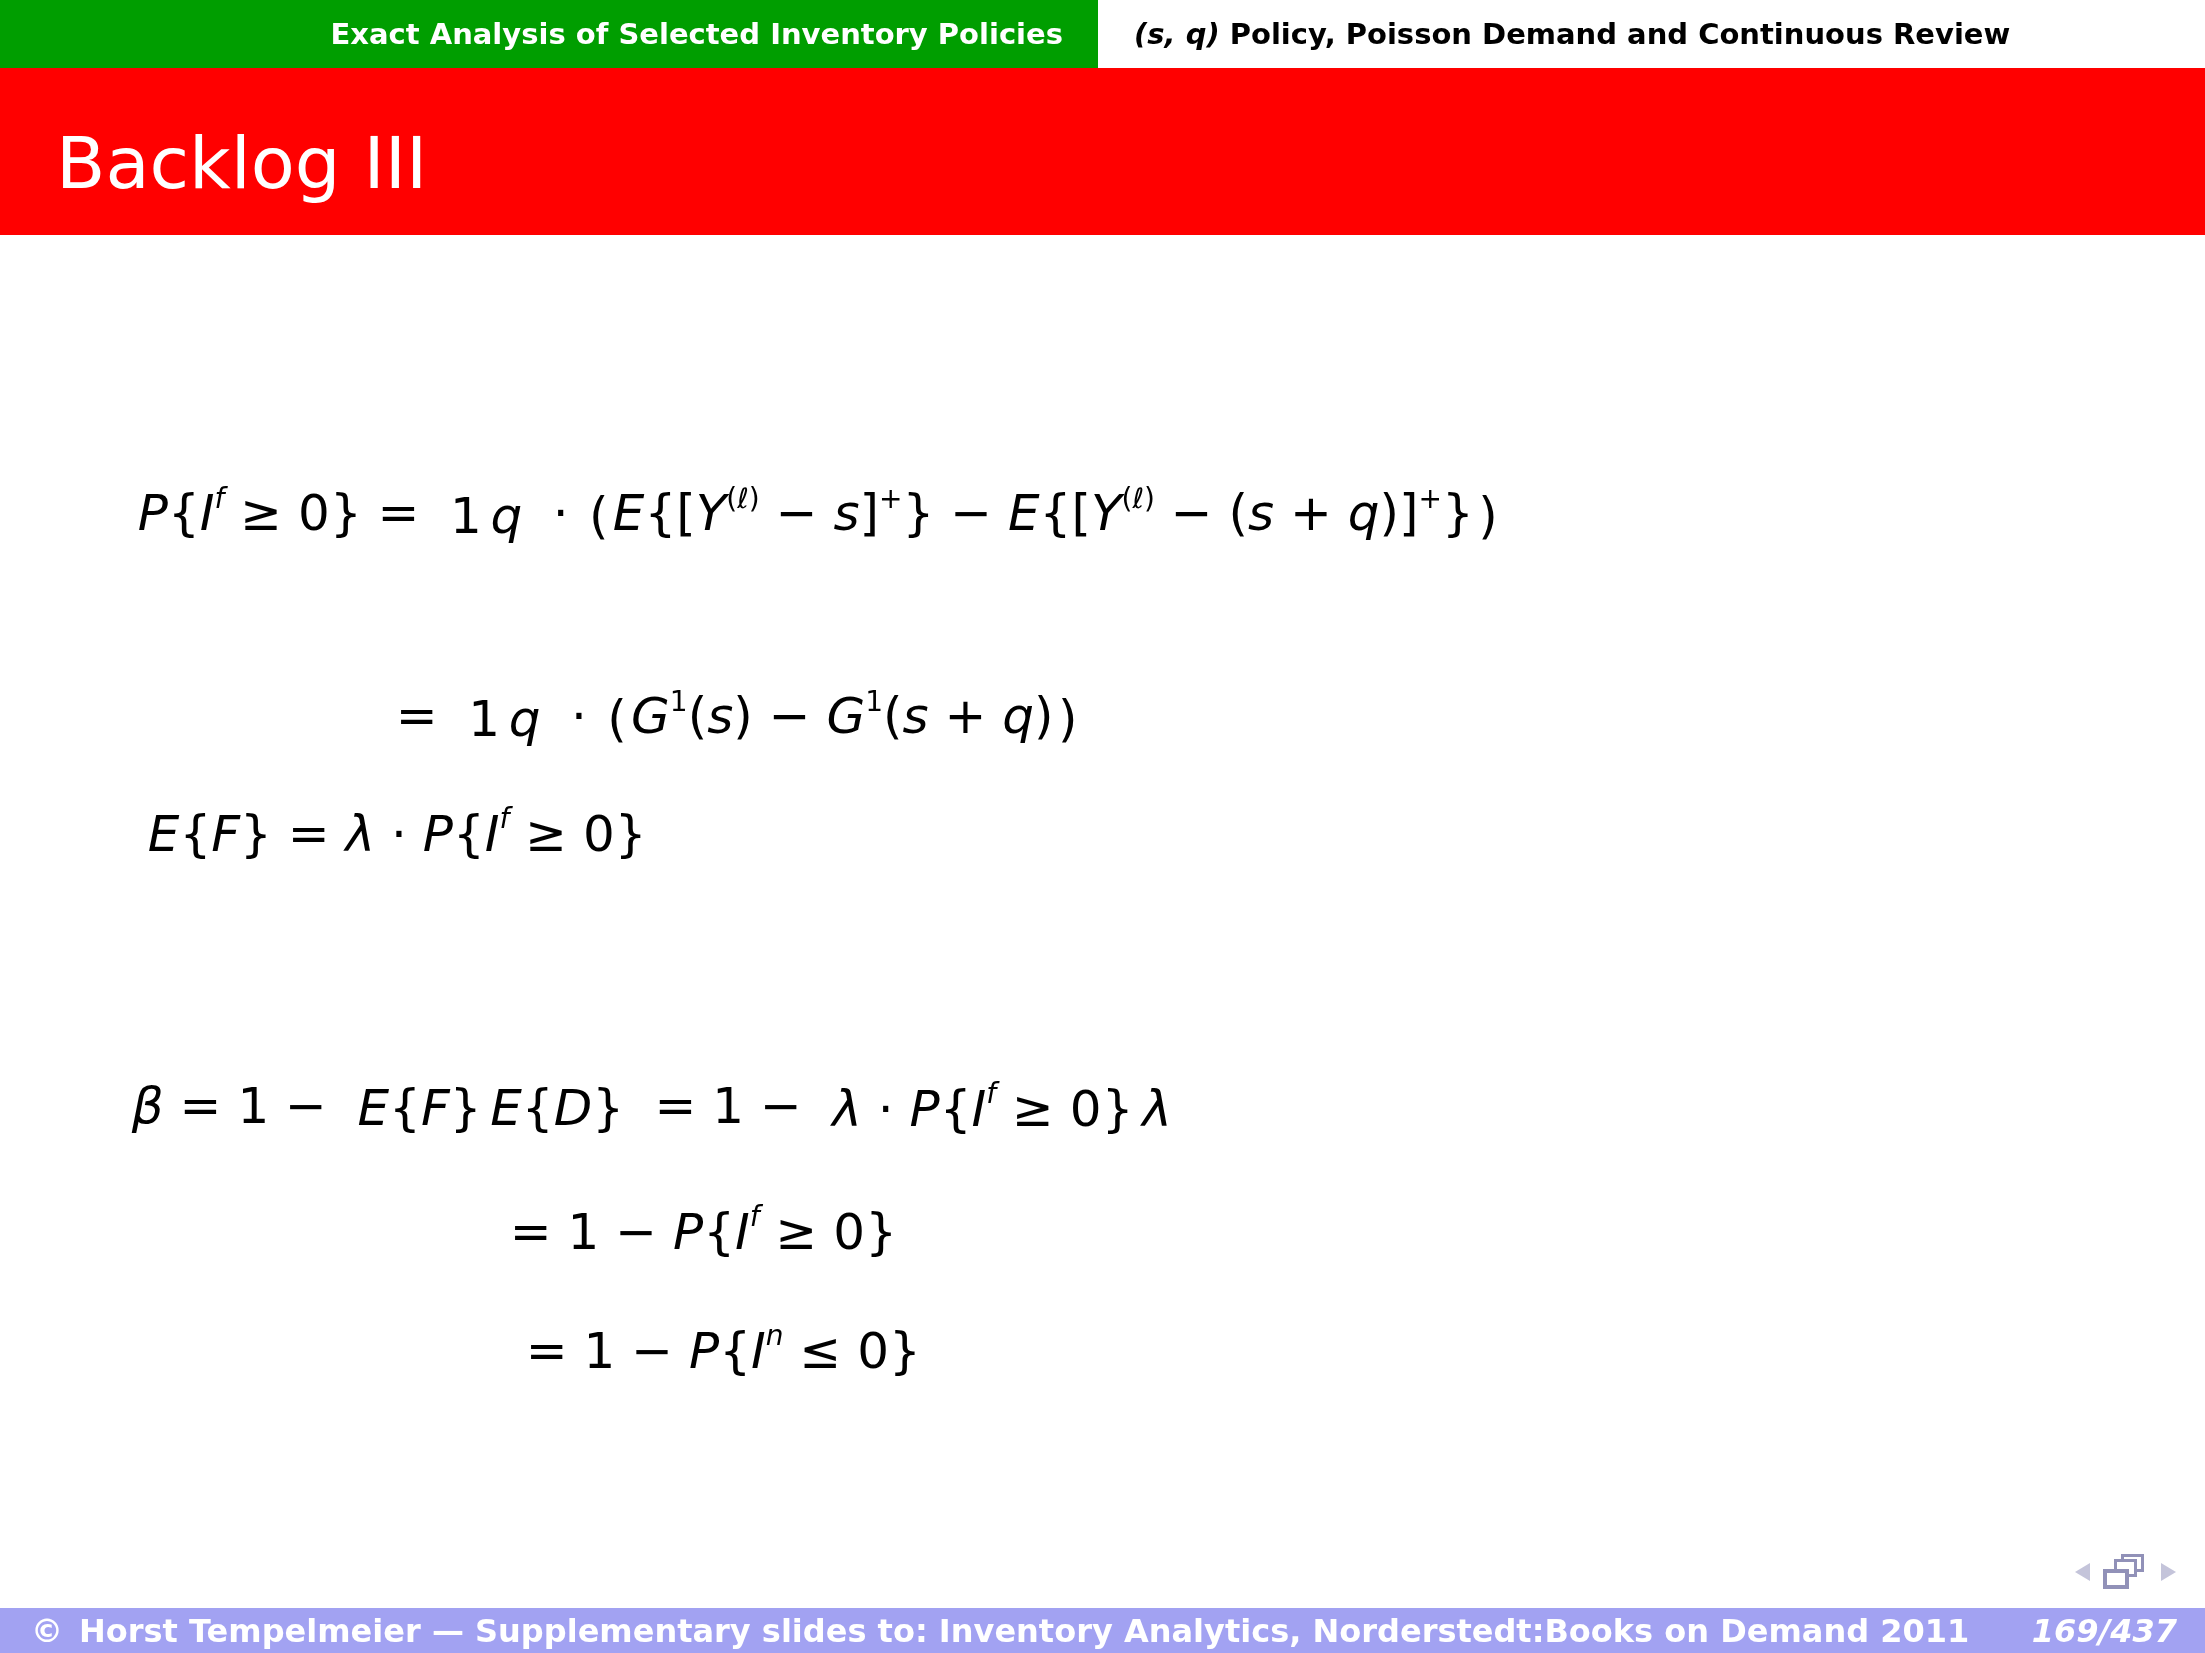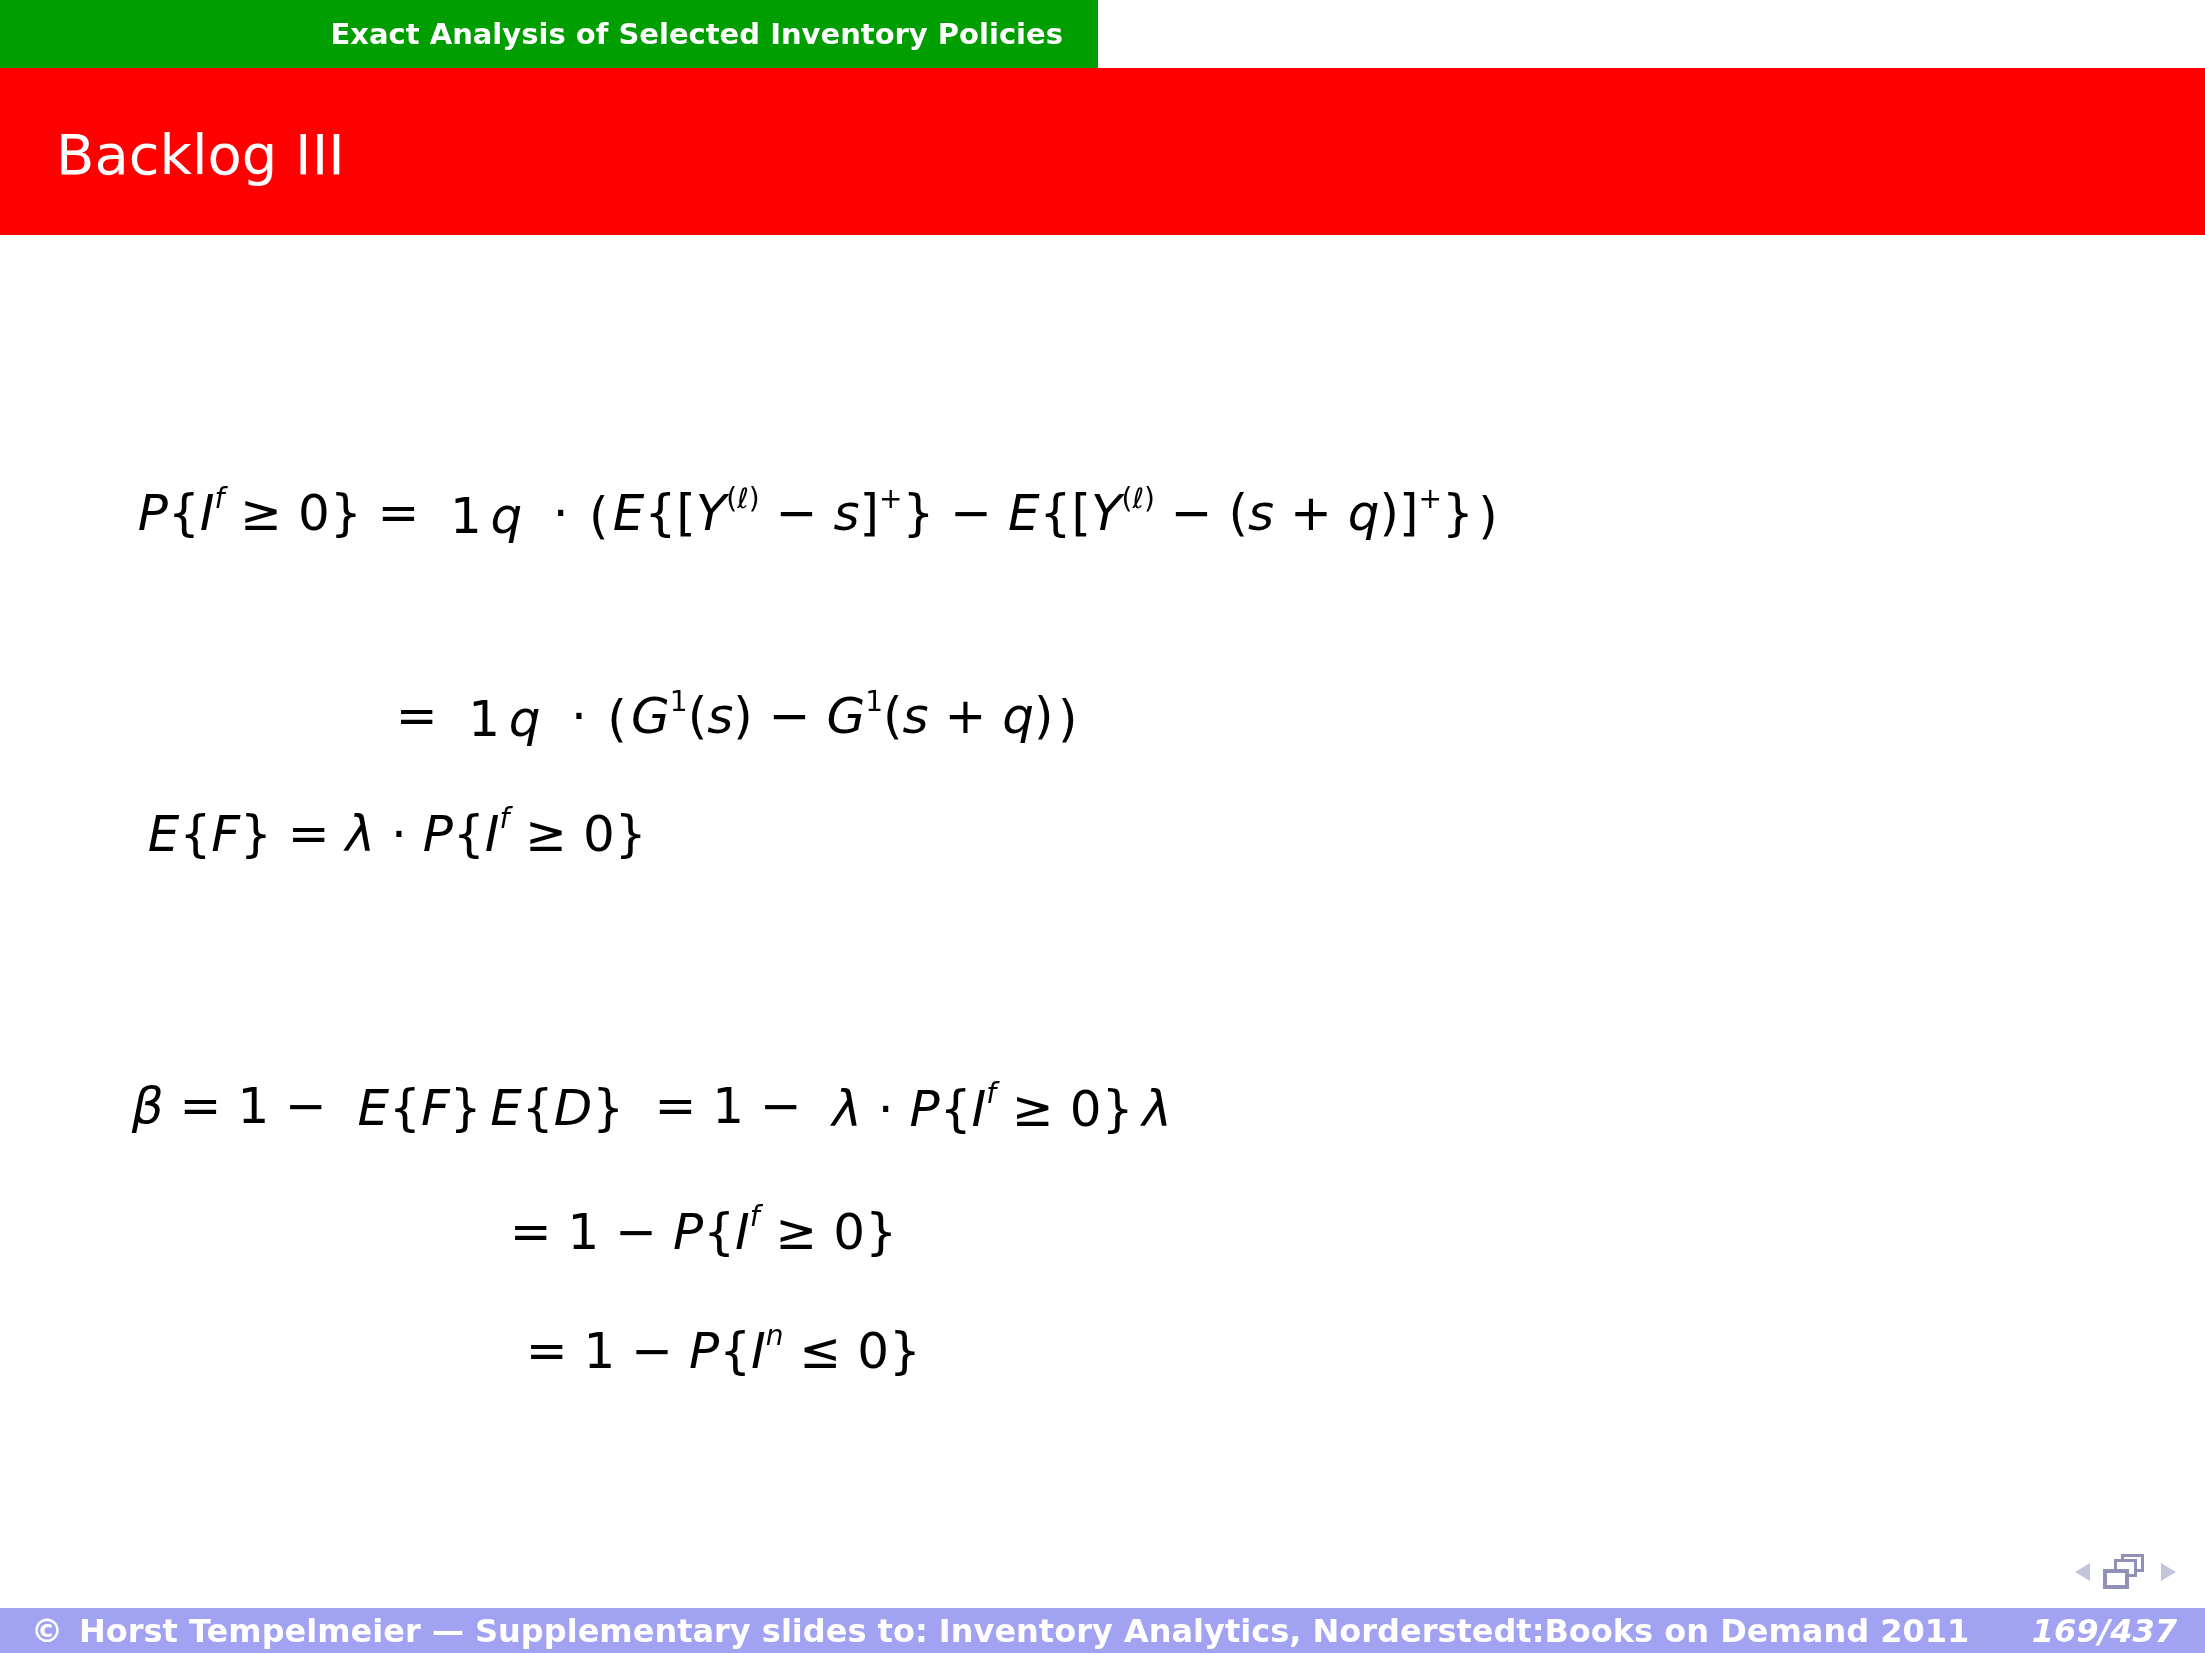--- a/index.html
+++ b/index.html
@@ -21,21 +21,21 @@
   }
   .header-right{
     flex:1;height:68px;background:#fff;color:#000;font-size:29px;font-weight:bold;
     display:flex;align-items:center;padding-left:24px;white-space:pre;
   }
   .hmath{font-style:italic;}
   
   .titlebar{position:absolute;top:68px;left:0;width:2205px;height:167px;background:var(--red);}
   .frame-title{
     position:absolute;left:56px;top:127px;color:var(--text-white);
-    font-size:56px;font-weight:normal;line-height:1;white-space:pre;
+    font-size:72px;font-weight:normal;line-height:1;white-space:pre;
   }
   
   .mline{
     position:absolute;transform:translateY(-50%);white-space:pre;
     font-size:50px;color:#000;line-height:1.15;text-align:right;
   }
   .mline span{display:inline;}
   .i{font-style:italic;}
   .sp{font-size:56%;vertical-align:0.8em;letter-spacing:0;}
   .frac{
@@ -65,20 +65,21 @@
   }
   .footer-left{display:flex;align-items:center;padding-left:31px;white-space:pre;}
   .copyright{margin-right:16px;font-weight:bold;}
   .footer-right{margin-left:auto;padding-right:28px;font-style:italic;}
 </style>
 </head>
 <body>
 
 <div class="header">
   <div class="header-left">Exact Analysis of Selected Inventory Policies</div>
+  <div class="header-right"><span class="hmath">(s, q)</span><span> Policy, Poisson Demand and Continuous Review</span></div>
 </div>
 
 <div class="titlebar"></div>
 <div class="frame-title">Backlog III</div>
 
 <div class="mline" style="left:106px;top:485px;">
   <span class="i">P</span><span>{</span><span class="i">I</span><span class="sp i">f</span><span> ≥ 0</span><span>}</span><span> = </span><span class="frac"><span class="num">1</span><span class="bar"></span><span class="den i">q</span></span><span> · </span><span class="bp bp2">(</span><span class="i">E</span><span>{[</span><span class="i">Y</span><span class="sp">(ℓ)</span><span> − </span><span class="i">s</span><span>]</span><span class="sp">+</span><span>} − </span><span class="i">E</span><span>{[</span><span class="i">Y</span><span class="sp">(ℓ)</span><span> − (</span><span class="i">s</span><span> + </span><span class="i">q</span><span>)]</span><span class="sp">+</span><span>}</span><span class="bp bp2">)</span>
 </div>
 
 <div class="mline" style="left:364px;top:688px;">

